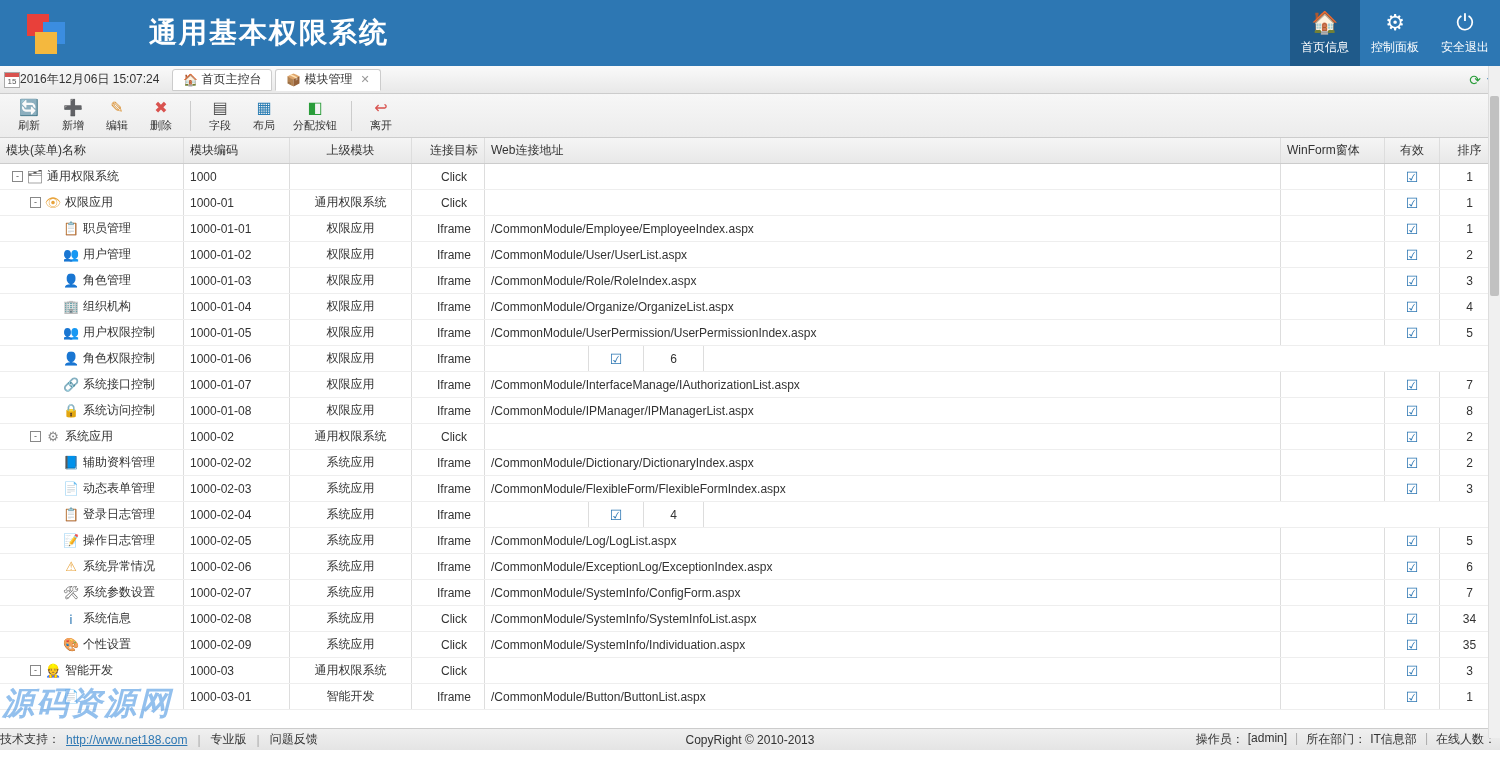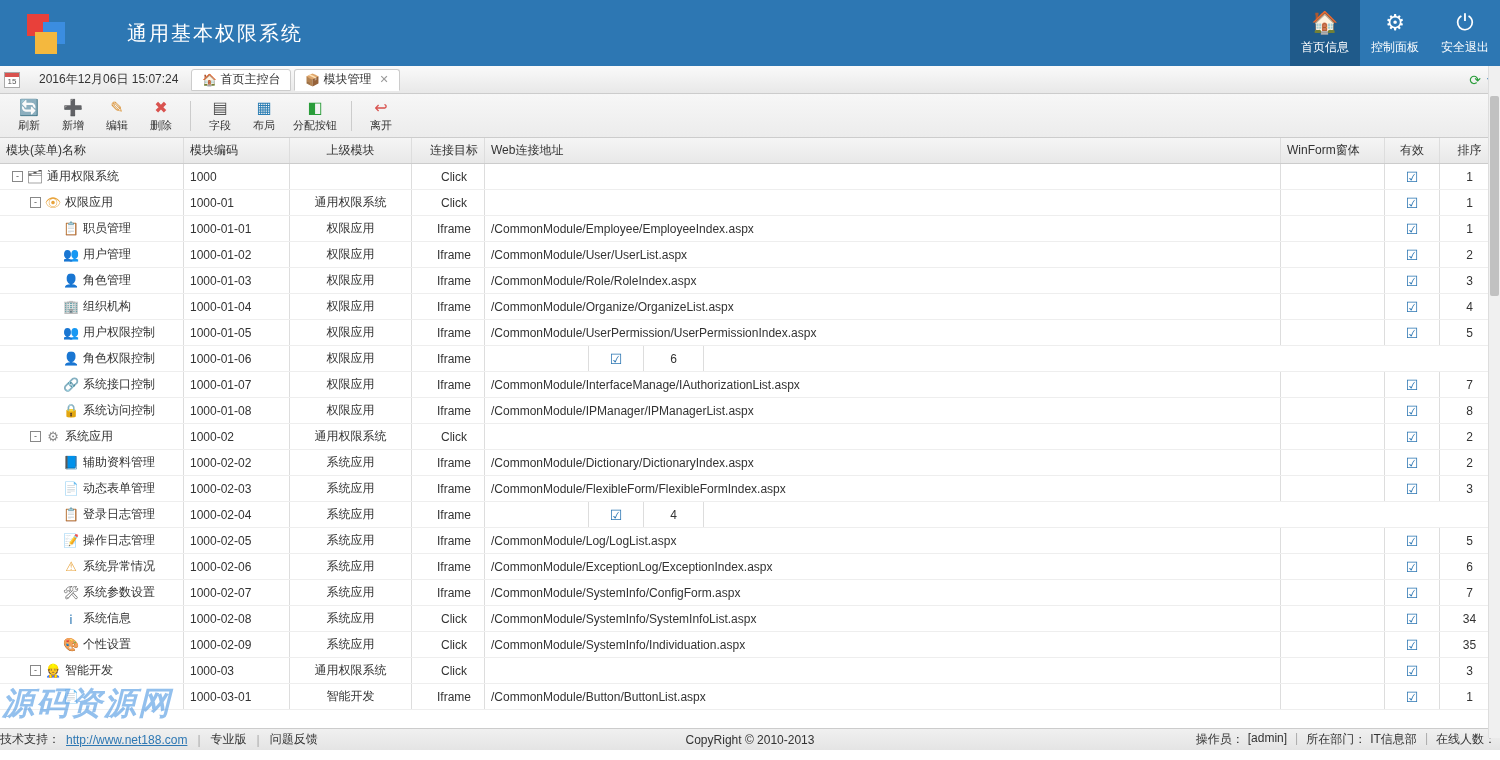--- a/index.html
+++ b/index.html
@@ -5,29 +5,29 @@
 * { margin: 0; padding: 0; box-sizing: border-box; font-family: "Microsoft YaHei", SimSun, Arial, sans-serif; }
 body { width: 1500px; height: 760px; overflow: hidden; background: #fff; font-size: 12px; color: #333; }
 
 
 .header { height: 66px; background: linear-gradient(to bottom, #2d77b3, #2d77b3); display: flex; align-items: center; position: relative; }
 .logo-block { margin-left: 25px; display: flex; align-items: center; }
 .logo-icon { width: 42px; height: 42px; position: relative; margin-right: 12px; }
 .logo-icon .sq1 { position: absolute; width: 22px; height: 22px; background: #e8403a; top: 2px; left: 2px; }
 .logo-icon .sq2 { position: absolute; width: 22px; height: 22px; background: #3b8de0; top: 10px; left: 18px; }
 .logo-icon .sq3 { position: absolute; width: 22px; height: 22px; background: #f4b83e; top: 20px; left: 10px; }
-.app-title { font-size: 20px; font-weight: normal; color: #fff; letter-spacing: 2px; margin-left: 48px; }
+.app-title { font-size: 28px; font-weight: bold; color: #fff; letter-spacing: 2px; margin-left: 70px; }
 .header-nav { position: absolute; right: 0; top: 0; display: flex; height: 66px; }
 .header-nav-item { width: 70px; display: flex; flex-direction: column; align-items: center; justify-content: center; color: #fff; cursor: pointer; font-size: 12px; }
 .header-nav-item.active { background: #1f5a8a; }
 .header-nav-item .icon { font-size: 22px; margin-bottom: 3px; }
 
 
 .tabbar { height: 28px; background: linear-gradient(to bottom, #fafafa, #e8e8e8); border-bottom: 1px solid #ccc; display: flex; align-items: center; padding: 0 4px; position: relative; }
-.cal-icon { width: 16px; height: 16px; background: #fff; border: 1px solid #aaa; display: inline-flex; align-items: center; justify-content: center; font-size: 8px; color: #555; margin-right: 19px; position: relative; }
+.cal-icon { width: 16px; height: 16px; background: #fff; border: 1px solid #aaa; display: inline-flex; align-items: center; justify-content: center; font-size: 8px; color: #555; margin-right: 0; position: relative; }
 .cal-icon::before { content: ''; position: absolute; top: 0; left: 0; right: 0; height: 4px; background: #d9534f; }
 .datetime { color: #333; margin-right: 10px; }
 .tab { height: 22px; padding: 0 10px; display: flex; align-items: center; border: 1px solid #ccc; background: #fff; margin-left: 3px; border-radius: 3px 3px 0 0; cursor: pointer; gap: 4px; }
 .tab.active { background: #fff; border-bottom-color: #fff; }
 .tab-icon { width: 14px; height: 14px; display: inline-block; }
 .home-ico { color: #e8a33a; }
 .close-x { color: #999; margin-left: 4px; font-size: 11px; }
 .tabbar-right { position: absolute; right: 6px; display: flex; gap: 6px; }
 .tabbar-right span { cursor: pointer; font-size: 14px; }
 

